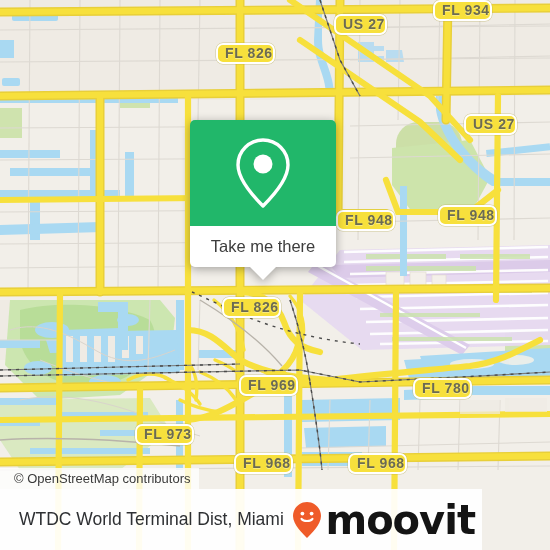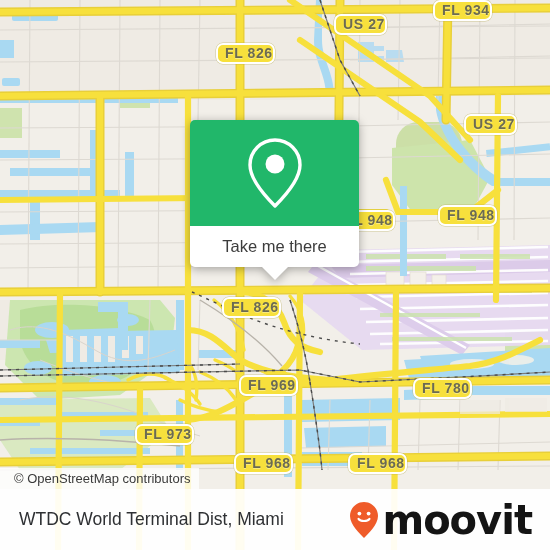--- a/index.html
+++ b/index.html
@@ -44,21 +44,21 @@
     white-space: nowrap;
     box-shadow: 0 0 0 0.5px rgba(180,170,80,0.55);
     text-shadow: 0 1px 0 rgba(255,255,255,0.35);
   }
 
   
   #marker-card {
     position: absolute;
     left: 190px;
     top: 120px;
-    width: 169px;
+    width: 146px;
     border-radius: 5px;
     overflow: visible;
     filter: drop-shadow(0 2px 5px rgba(0,0,0,0.33));
   }
   #marker-card .card-top {
     background: #21b76a;
     height: 106px;
     border-radius: 5px 5px 0 0;
     display: flex;
     align-items: center;
@@ -104,27 +104,27 @@
     align-items: center;
     padding: 0 8px 0 14px;
     box-sizing: border-box;
   }
 
   
   #footer {
     position: absolute;
     left: 0;
     top: 489px;
-    width: 550px;
+    width: 482px;
     height: 61px;
     background: rgba(255,255,255,0.93);
     display: flex;
     align-items: center;
     justify-content: space-between;
-    padding: 0 18px 0 19px;
+    padding: 0 7px 0 19px;
     box-sizing: border-box;
   }
   #footer .place-title {
     color: #2e3033;
     font-size: 17.5px;
     font-family: "Liberation Sans", sans-serif;
     white-space: nowrap;
   }
   #brand {
     display: flex;

